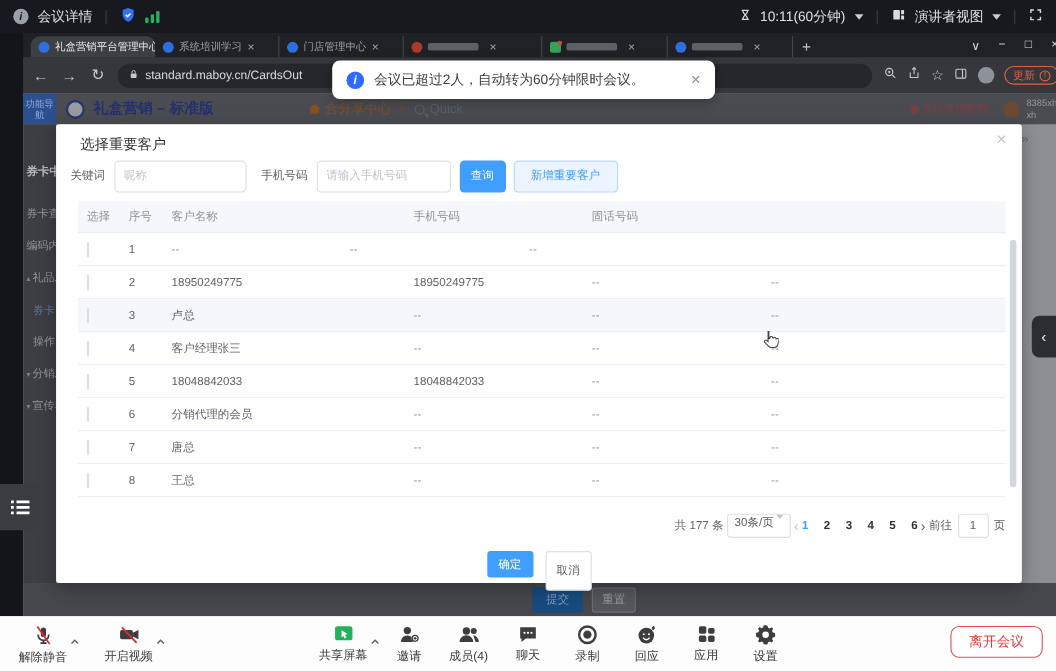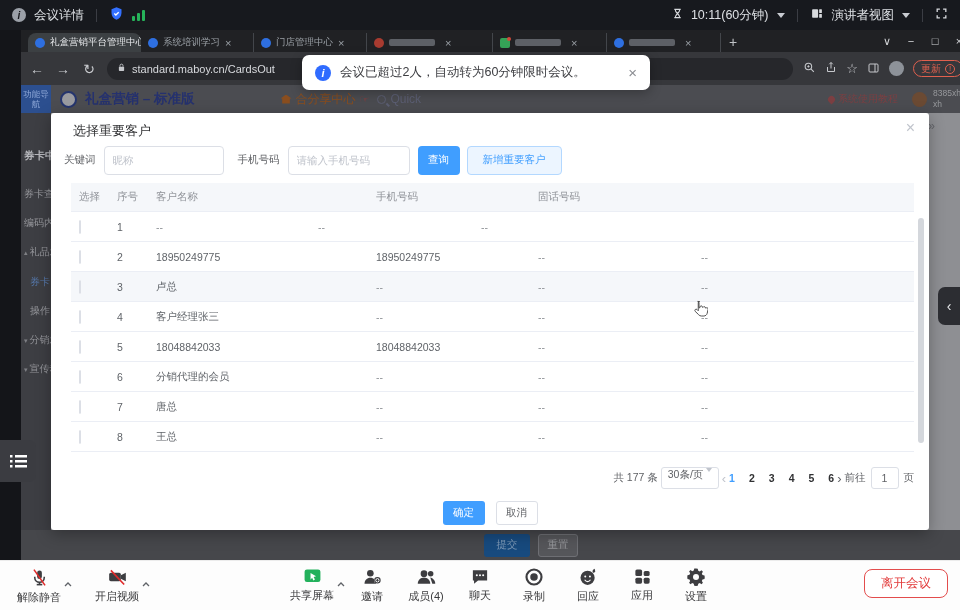--- a/index.html
+++ b/index.html
@@ -122,21 +122,21 @@
   .pg-arrow { color:#c0c4cc; font-size:13px; }
   .pg-arrow.on { color:#606266; }
   .pg-pages { display:flex; gap:14px; font-weight:bold; color:#303133; }
   .pg-pages span.cur { color:#409EFF; }
   .pg-goto { display:flex; align-items:center; gap:5px; }
   .pg-input { width:28px; height:22px; border:1px solid #dcdfe6; border-radius:3px; text-align:center; font-size:10.5px;
     color:#606266; font-family:inherit; outline:none; }
 
   .m-footer { position:absolute; left:0; top:388px; width:100%; display:flex; justify-content:center; gap:11px; }
   .btn-confirm { width:42px; height:24px; background:#409EFF; color:#fff; border:none; border-radius:3px; font-size:10.5px; }
-  .btn-cancel { width:42px; height:24px; background:#fff; color:#606266; border:1px solid #dcdfe6; border-radius:3px; font-size:10.5px; }
+  .btn-cancel { width:42px; height:36px; background:#fff; color:#606266; border:1px solid #dcdfe6; border-radius:3px; font-size:10.5px; }
 
   
   .toast { position:absolute; left:302px; top:55px; width:348px; height:35px; background:#fff; border-radius:7px;
     box-shadow:0 3px 12px rgba(0,0,0,.28); display:flex; align-items:center; padding:0 13px; gap:9px; z-index:50; }
   .toast-ic { width:16px; height:16px; border-radius:50%; background:#2f6bff; color:#fff; font-size:11px; font-weight:bold;
     display:flex; align-items:center; justify-content:center; font-style:italic; flex:none; }
   .toast-text { font-size:12.5px; color:#3c3d41; white-space:nowrap; }
   .toast-x { margin-left:auto; color:#8b8d92; font-size:15px; }
 
   

